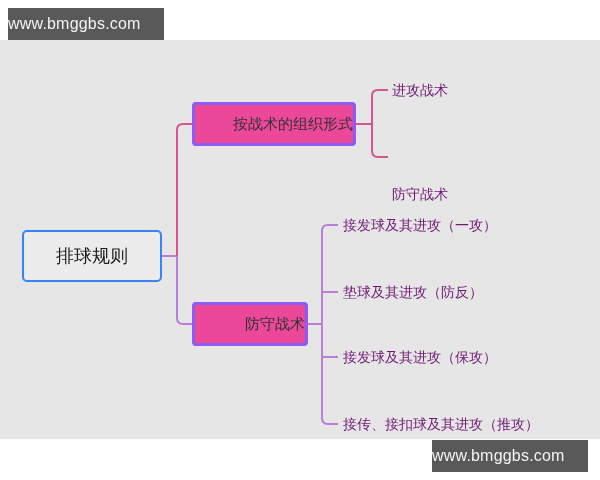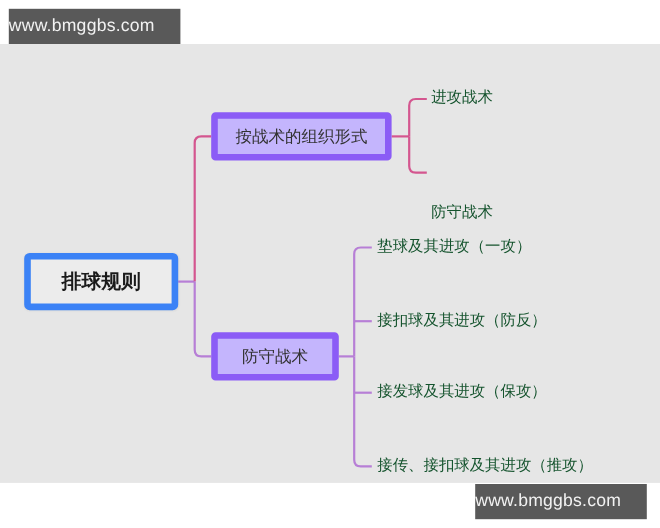--- a/index.html
+++ b/index.html
@@ -21,34 +21,34 @@
   .wm-top { left: 8px; top: 8px; }
   .wm-bottom { left: 432px; top: 440px; }
   svg.links { position: absolute; left: 0; top: 0; width: 600px; height: 480px; }
   .node {
     position: absolute; box-sizing: border-box;
     display: flex; align-items: center; justify-content: center;
     color: #333333;
   }
   .root {
     left: 22px; top: 230px; width: 140px; height: 52px;
-    background: #ececec; border: 6px solid #3b82f6; border-radius: 5px;
-    font-size: 18px; font-weight: bold; color: #1a1a1a;
+    background: #ececec; border: 2px solid #3b82f6; border-radius: 5px;
+    font-size: 18px; font-weight: normal; color: #1a1a1a;
     box-shadow: 0 0 2px rgba(0,0,0,0.06);
   }
   .lvl1 {
-    height: 44px; background: #c4b5fd; border: 6px solid #8b5cf6; border-radius: 4px;
+    height: 44px; background: #ec4899; border: 3px solid #8b5cf6; border-radius: 4px;
     font-size: 15px;
+    justify-content: flex-end;
   }
   .n-org { left: 192px; top: 102px; width: 164px; }
   .n-use { left: 192px; top: 302px; width: 116px; }
   .leaf {
-    position: absolute; font-size: 14px; color: #14532d; white-space: nowrap;
+    position: absolute; font-size: 14px; color: #701a75; white-space: nowrap;
     line-height: 18px;
-    font-family: Liberation Serif, serif;
   }
 </style>
 </head>
 <body>
 
 <div class="canvas"></div>
 
 <svg class="links" xmlns="http://www.w3.org/2000/svg">
 
   <path d="M162 256 H177" stroke="#b77fd6" stroke-width="2" fill="none"></path>
@@ -76,22 +76,22 @@
   <span>按战术的组织形式</span>
 </div>
 
 <div class="node lvl1 n-use">
   <span>防守战术</span>
 </div>
 
 <div class="leaf" style="left:392px; top:81px;">进攻战术</div>
 <div class="leaf" style="left:392px; top:148px;margin-top:37px;">防守战术</div>
 
-<div class="leaf" style="left:343px; top:216px;">垫球及其进攻（一攻）</div>
-<div class="leaf" style="left:343px; top:283px;">接扣球及其进攻（防反）</div>
+<div class="leaf" style="left:343px; top:216px;">接发球及其进攻（一攻）</div>
+<div class="leaf" style="left:343px; top:283px;">垫球及其进攻（防反）</div>
 <div class="leaf" style="left:343px; top:348px;">接发球及其进攻（保攻）</div>
 <div class="leaf" style="left:343px; top:415px;">接传、接扣球及其进攻（推攻）</div>
 
 <div class="watermark wm-top">
   <span>www.bmggbs.com</span>
 </div>
 <div class="watermark wm-bottom">
   <span>www.bmggbs.com</span>
 </div>
 

